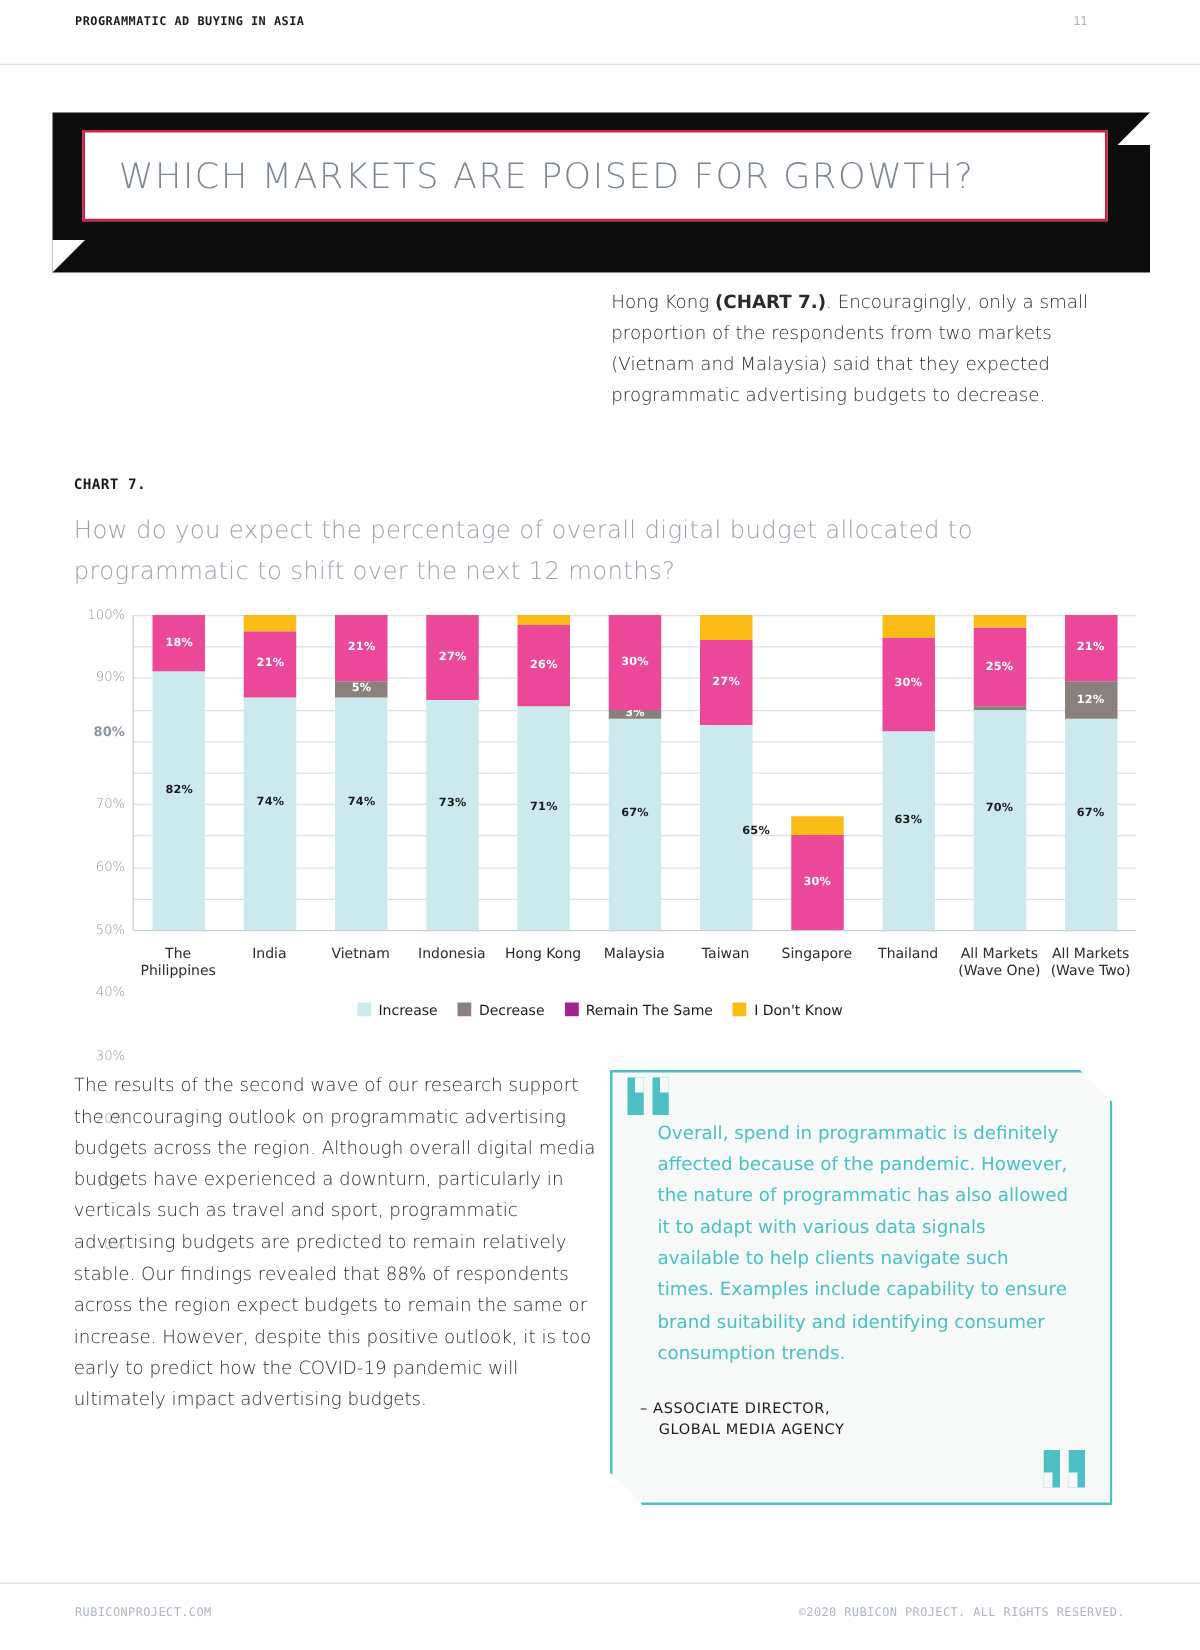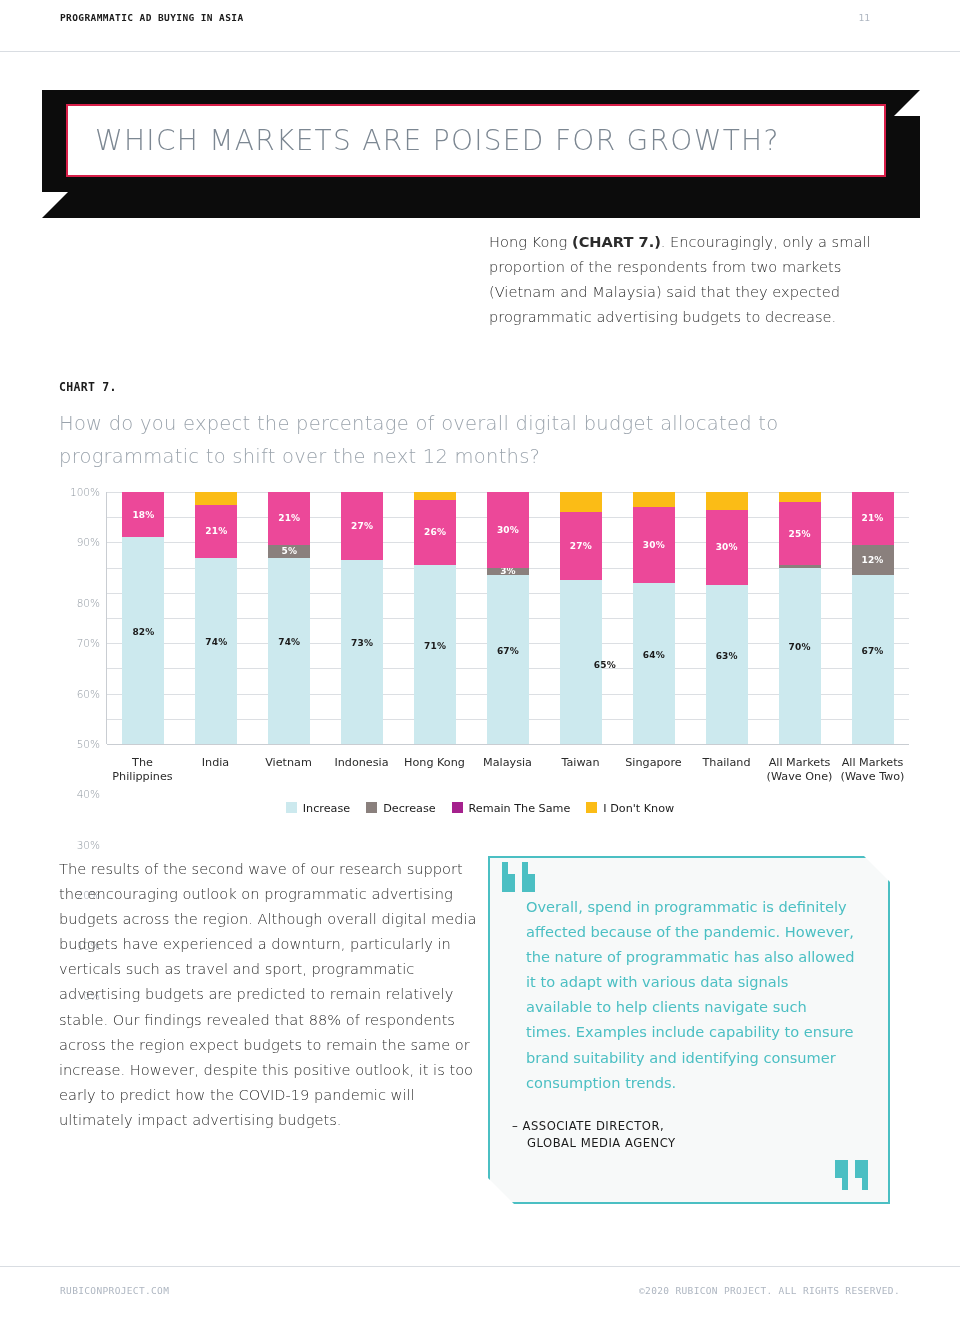--- a/index.html
+++ b/index.html
@@ -246,21 +246,21 @@
           <div class="gridline" style="top: 126px;">
             <div class="ytick" style="top: 126px;">50%</div>
           </div>
           <div class="gridline" style="top: 100.8px;">
             <div class="ytick" style="top: 100.8px;">60%</div>
           </div>
           <div class="gridline" style="top: 75.6px;">
             <div class="ytick" style="top: 75.6px;">70%</div>
           </div>
           <div class="gridline" style="top: 50.4px;">
-            <div class="ytick" style="top: 61px;">80%</div>
+            <div class="ytick" style="top: 44px; font-weight: bold;">80%</div>
           </div>
           <div class="gridline" style="top: 25.2px;">
             <div class="ytick" style="top: 25.2px;">90%</div>
           </div>
           <div class="gridline" style="top: 0px;">
             <div class="ytick" style="top: 0px;">100%</div>
           </div>
         </div>
       <div class="bars" id="bars">
           <div class="bar-slot">
@@ -337,23 +337,20 @@
                 <span style="position: absolute; bottom: 74px; padding-left: 48px;">65%</span>
               </div>
               <div class="seg same" style="height: 68.04px;">
                 <span>27%</span>
               </div>
               <div class="seg dontknow" style="height: 20.16px;"></div>
             </div>
           </div>
           <div class="bar-slot">
             <div class="bar">
-              <div class="seg increase" style="height: 161.28px;">
-                <span style="position: absolute; bottom: 83.8656px;">64%</span>
-              </div>
               <div class="seg same" style="height: 75.6px;">
                 <span>30%</span>
               </div>
               <div class="seg dontknow" style="height: 15.12px;"></div>
             </div>
           </div>
           <div class="bar-slot">
             <div class="bar">
               <div class="seg increase" style="height: 158.76px;">
                 <span style="position: absolute; bottom: 82.5552px;">63%</span>

